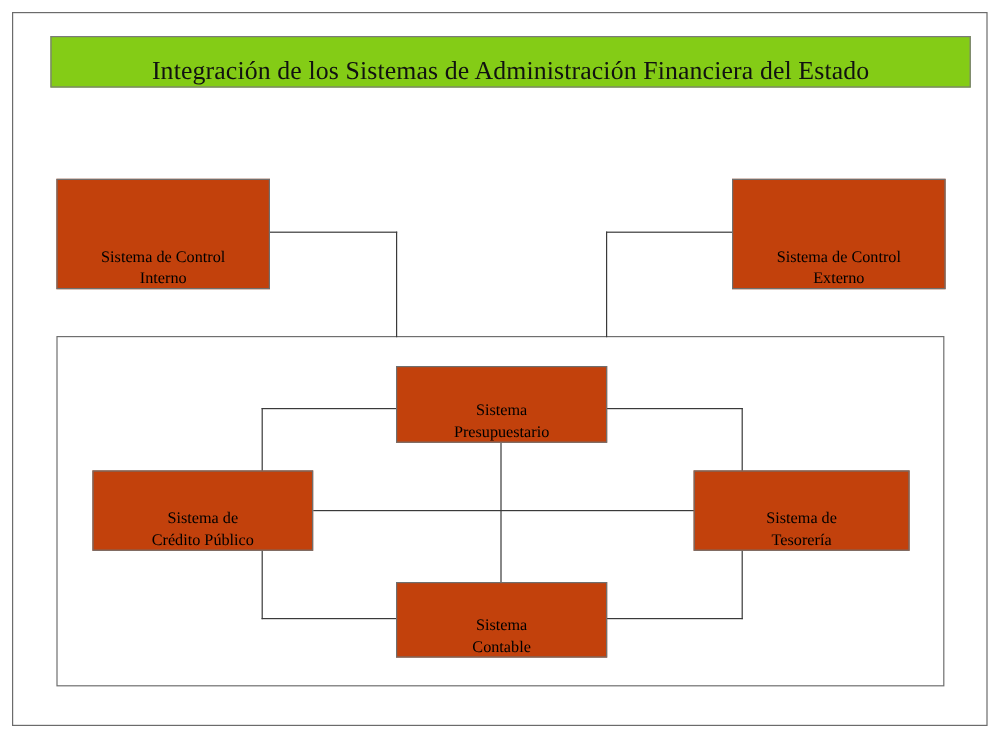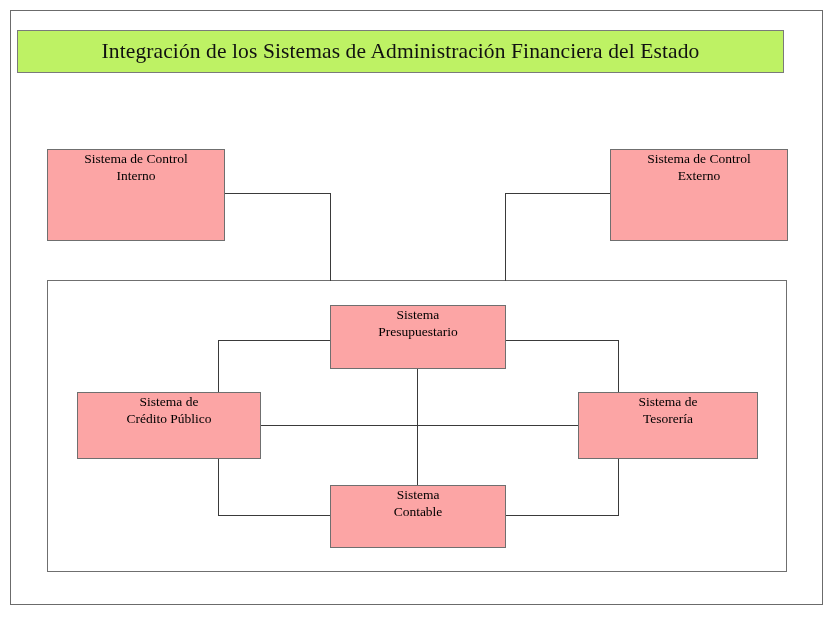--- a/index.html
+++ b/index.html
@@ -25,30 +25,30 @@
     left: 10px;
     top: 10px;
     width: 813px;
     height: 595px;
     border: 1px solid #6b6b6b;
     box-sizing: border-box;
     background: transparent;
   }
   .title-box {
     position: absolute;
-    left: 17px;
+    left: 42px;
     top: 30px;
     width: 767px;
     height: 43px;
     border: 1px solid #7a7a7a;
     box-sizing: border-box;
     display: flex;
-    align-items: center;
+    align-items: flex-end;
     justify-content: center;
-    background: #bef264;
+    background: #84cc16;
     z-index: 5;
   }
   .title-text {
     font-size: 21.5px;
     line-height: 1.1;
     letter-spacing: 0.1px;
     white-space: nowrap;
     color: #111111;
   }
   .container-box {
@@ -60,23 +60,23 @@
     border: 1px solid #6f6f6f;
     box-sizing: border-box;
     background: transparent;
     z-index: 2;
   }
   
   .node {
     position: absolute;
     border: 1px solid #6f6f6f;
     box-sizing: border-box;
-    background: #fca5a5;
+    background: #c2410c;
     display: flex;
-    align-items: flex-start;
+    align-items: flex-end;
     justify-content: center;
     text-align: center;
     z-index: 6;
   }
   .node-label {
     font-size: 13.5px;
     line-height: 1.28;
     color: #000000;
     padding: 0 4px;
     white-space: pre-line;

